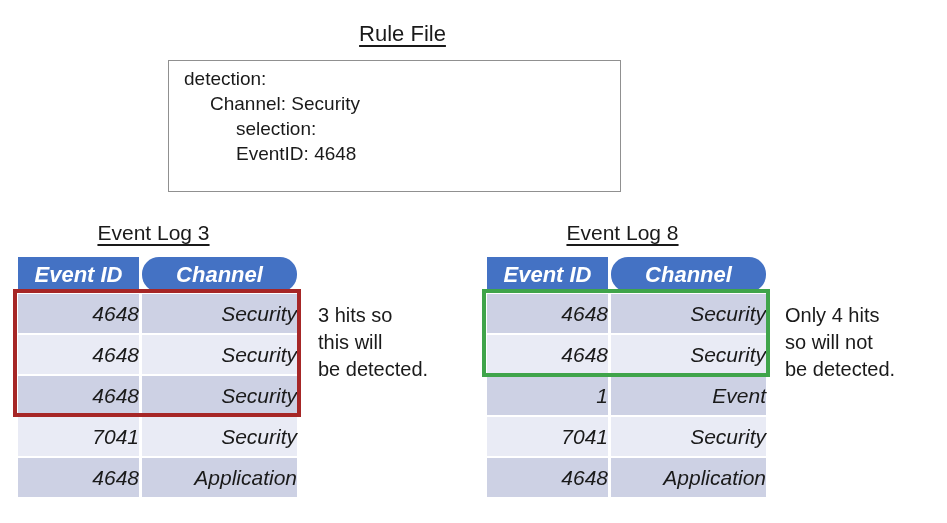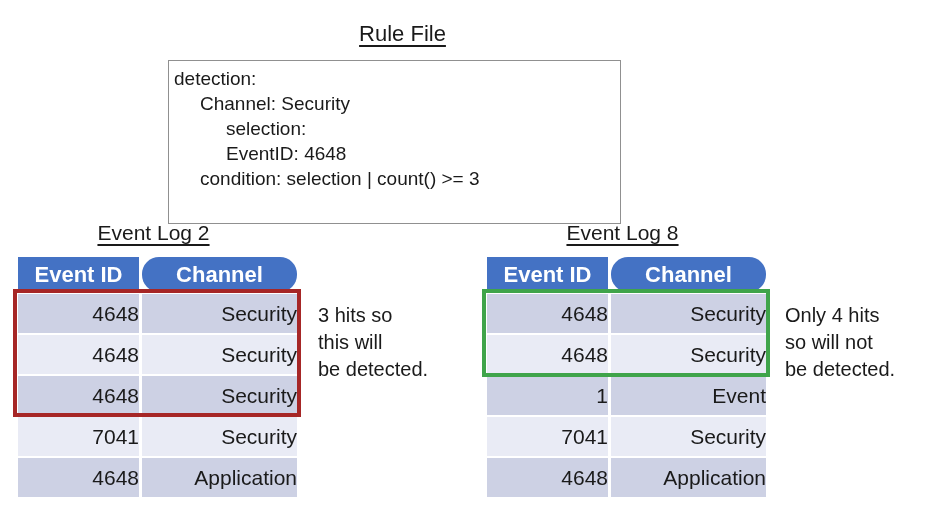--- a/index.html
+++ b/index.html
@@ -24,25 +24,25 @@
     text-align: center;
     font-size: 22px;
     text-decoration: underline;
     text-underline-offset: 4px;
     text-decoration-thickness: 1.5px;
     color: #1a1a1a;
   }
   .rule-box {
     position: absolute;
     left: 168px; top: 60px;
-    width: 453px; height: 164px;
+    width: 453px; height: 132px;
     box-sizing: border-box;
     border: 1.5px solid var(--box-border-gray, #909090);
     background: #ffffff;
-    padding: 5px 0 0 5px;
+    padding: 5px 0 0 15px;
     font-size: 19px;
     line-height: 25px;
     color: #1a1a1a;
   }
   .rule-line { white-space: pre; }
   .rule-line:nth-child(2), .rule-line:nth-child(5) { padding-left: 26px; }
   .rule-line:nth-child(3), .rule-line:nth-child(4) { padding-left: 52px; }
 
   
   .log-title {
@@ -57,20 +57,21 @@
   }
   .log-title.l1 { left: 14px; }
   .log-title.l2 { left: 483px; }
 
   table.log-table {
     position: absolute;
     top: 257px;
     border-collapse: separate;
     border-spacing: 0;
     table-layout: fixed;
+    font-style: italic;
   }
   table.log-table.t1 { left: 18px; }
   table.log-table.t2 { left: 487px; }
 
   .log-table th {
     box-sizing: border-box;
     height: 35px;
     background: var(--header-blue, #4472C4);
     color: #ffffff;
     font-size: 22px;
@@ -128,24 +129,23 @@
 <body>
 
 <div class="stage">
 
   <div class="rule-title">Rule File</div>
   <div class="rule-box">
     <div class="rule-line">detection:</div>
     <div class="rule-line">Channel: Security</div>
     <div class="rule-line">selection:</div>
     <div class="rule-line">EventID: 4648</div>
-    <div class="rule-line">condition: selection | count() &gt;= 3</div>
   </div>
 
-  <div class="log-title l1">Event Log 2</div>
+  <div class="log-title l1">Event Log 3</div>
   <table class="log-table t1">
     <thead>
       <tr>
         <th class="col-a">Event ID</th>
         <th class="col-b">Channel</th>
       </tr>
     </thead>
     <tbody>
       <tr>
         <td>4648</td>

